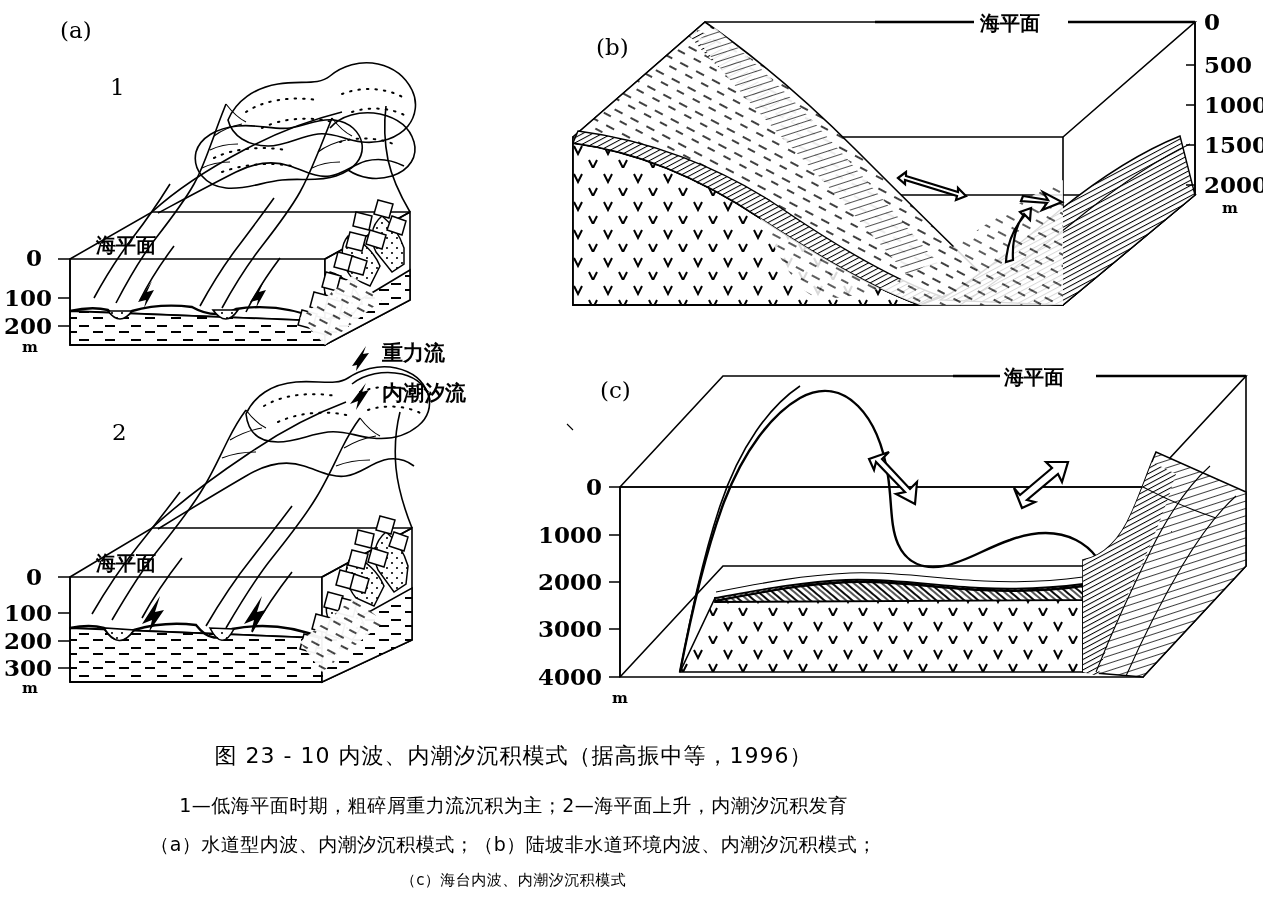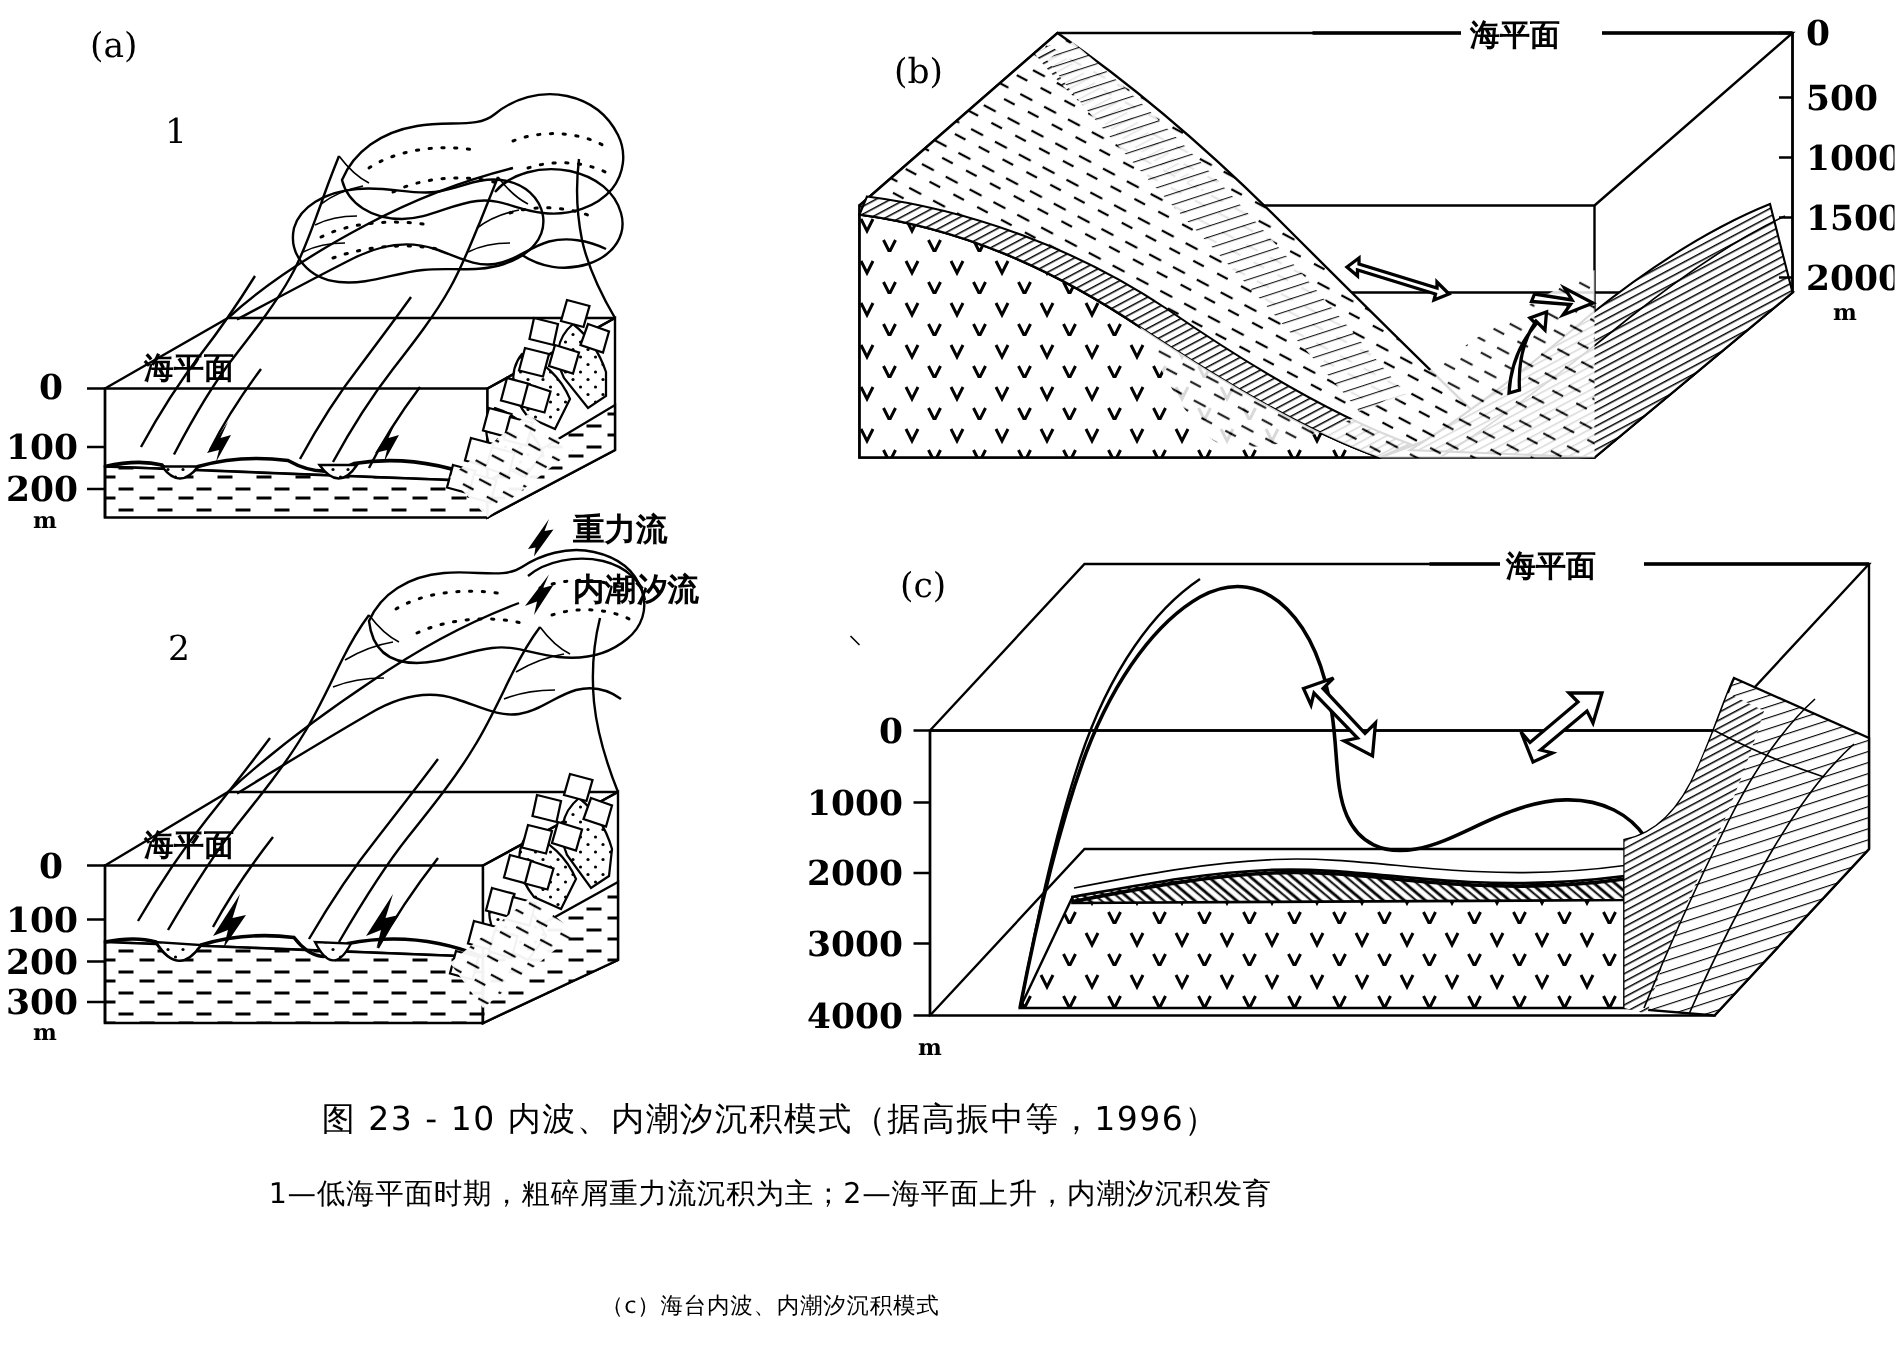--- a/index.html
+++ b/index.html
@@ -1,21 +1,21 @@
 <!DOCTYPE html>
 <html><head>
 <meta charset="utf-8">
 <style>
   html,body{margin:0;padding:0;background:#ffffff;}
   body{width:1263px;height:904px;position:relative;
        font-family:"DejaVu Sans","Liberation Sans",sans-serif;color:#000;}
   #stage{position:absolute;left:0;top:0;width:1263px;height:904px;overflow:hidden;}
   svg{position:absolute;left:0;top:0;}
   .fig-caption{position:absolute;left:0;width:1027px;text-align:center;
-      font-family:"DejaVu Sans","Liberation Sans",sans-serif;color:#000;}
+      font-family:"DejaVu Sans","Liberation Sans",sans-serif;color:#000;margin-top:10px;}
   .cap-title{top:731px;font-size:22px;letter-spacing:1px;}
   .cap-l2{top:783px;font-size:19px;letter-spacing:0.5px;text-align:center;}
   .cap-l3{top:822px;font-size:19px;letter-spacing:0.5px;}
   .cap-l4{top:861px;font-size:15px;letter-spacing:0.5px;}
   .axlbl{font-family:"DejaVu Serif","Liberation Serif",serif;font-size:23px;font-weight:700;}
   .axunit{font-family:"DejaVu Serif","Liberation Serif",serif;font-size:15px;font-weight:700;}
   .panlbl{font-family:"DejaVu Serif","Liberation Serif",serif;font-size:23px;}
   .numlbl{font-family:"DejaVu Serif","Liberation Serif",serif;font-size:23px;}
   .cnlbl{font-family:"DejaVu Sans","Liberation Sans",sans-serif;font-size:20px;font-weight:700;}
   .leglbl{font-family:"DejaVu Sans","Liberation Sans",sans-serif;font-size:21px;font-weight:700;}
@@ -349,15 +349,16 @@
   <text class="axlbl" x="602" y="495" text-anchor="end">0</text>
   <text class="axlbl" x="602" y="543" text-anchor="end">1000</text>
   <text class="axlbl" x="602" y="590" text-anchor="end">2000</text>
   <text class="axlbl" x="602" y="637" text-anchor="end">3000</text>
   <text class="axlbl" x="602" y="685" text-anchor="end">4000</text>
   <text class="axunit" x="612" y="703">m</text>
 </svg>
 
 <div class="fig-caption cap-title">图 23 - 10   内波、内潮汐沉积模式（据高振中等，1996）</div>
 <div class="fig-caption cap-l2">1—低海平面时期，粗碎屑重力流沉积为主；2—海平面上升，内潮汐沉积发育</div>
+<div class="fig-caption cap-l3">（a）水道型内波、内潮汐沉积模式；（b）陆坡非水道环境内波、内潮汐沉积模式；</div>
 <div class="fig-caption cap-l4">（c）海台内波、内潮汐沉积模式</div>
 
 </div>
 
 </body></html>

